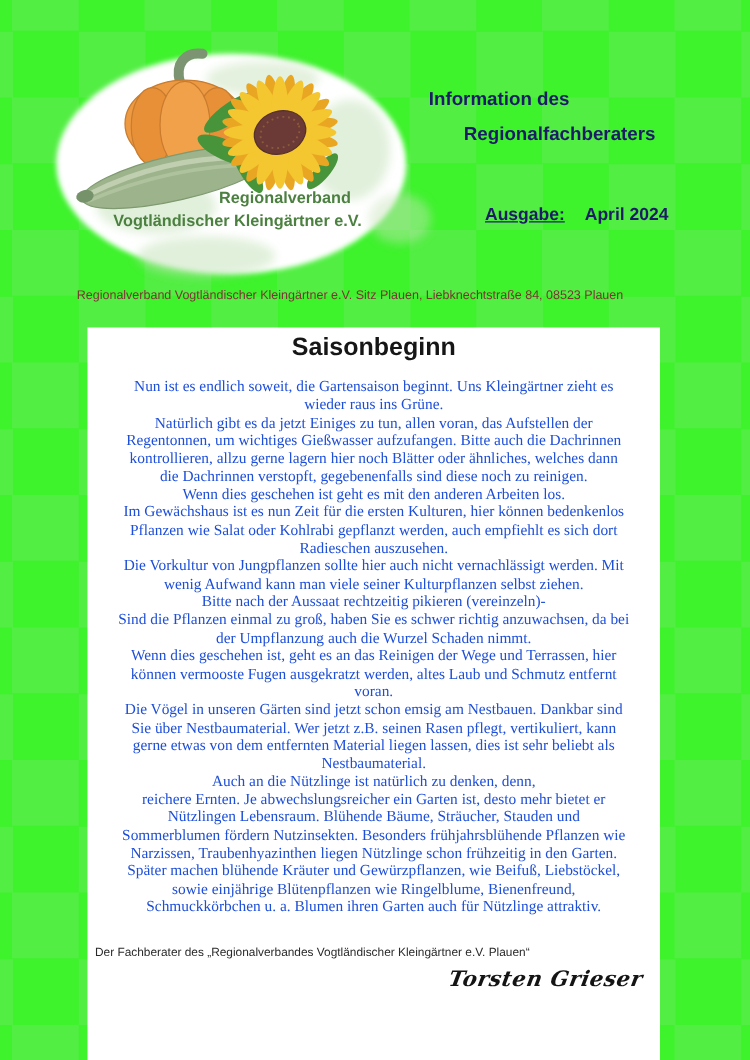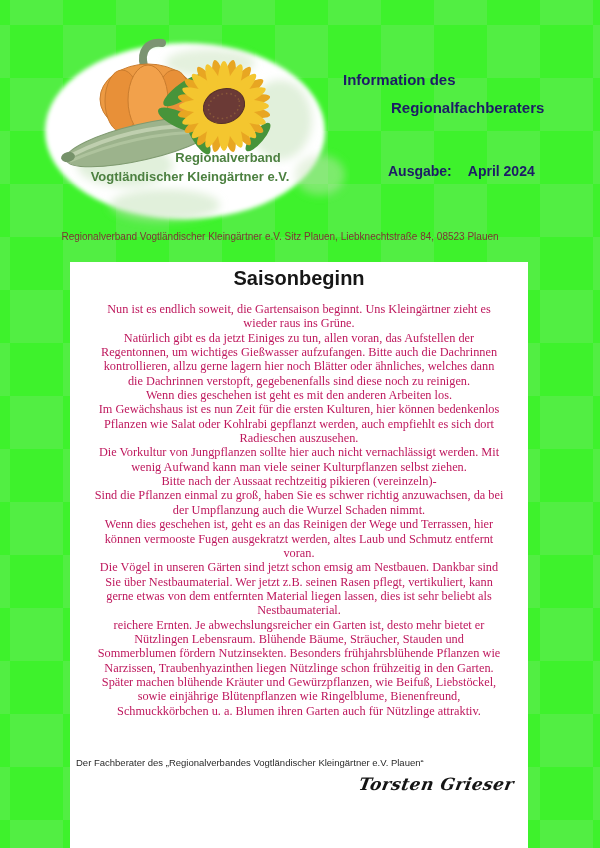--- a/index.html
+++ b/index.html
@@ -15,27 +15,27 @@
     overflow: hidden;
   }
 
   
   .logo-svg { position: absolute; left: 30px; top: 35px; width: 320px; height: 200px; }
 
   .header-title {
     position: absolute; left: 343px; top: 66px; width: 230px;
     font-weight: bold; font-size: 15px; line-height: 28px; color: #1c1c66;
   }
-  .header-title .line2 { margin-left: 48px; }
+  .header-title .line2 { margin-left: 28px; }
 
   .issue-line {
     position: absolute; left: 388px; top: 163px;
     font-weight: bold; font-size: 14px; color: #1c1c66;
   }
-  .issue-label { }
+  .issue-label { text-decoration: underline; }
   .issue-value { margin-left: 16px; }
 
   .address-line {
     position: absolute; left: 0; top: 231px; width: 560px;
     text-align: center; font-size: 10px; color: #7c3434;
   }
 
   
   .content-box {
     position: absolute; left: 70px; top: 262px;
@@ -44,21 +44,21 @@
   }
   .article-title {
     margin-top: 5px; text-align: center;
     font-family: "Liberation Sans", sans-serif;
     font-size: 20px; font-weight: bold; color: #161616;
   }
   .article-body {
     position: absolute; left: 12px; top: 40px; width: 434px;
     font-family: "Liberation Serif", serif;
     font-size: 12.3px; line-height: 14.35px;
-    color: #be185d; text-align: center;
+    color: #1d4ed8; text-align: center;
   }
   .article-body .body-line { white-space: nowrap; }
 
   .attribution {
     position: absolute; right: 12px; top: 495px; width: 440px;
     text-align: left; font-size: 9.5px; color: #2a2a2a;
   }
   .signature {
     position: absolute; right: 14px; top: 512px;
     font-family: "DejaVu Serif", serif;
@@ -178,20 +178,21 @@
         <div class="body-line">Bitte nach der Aussaat rechtzeitig pikieren (vereinzeln)-</div>
         <div class="body-line">Sind die Pflanzen einmal zu groß, haben Sie es schwer richtig anzuwachsen, da bei</div>
         <div class="body-line">der Umpflanzung auch die Wurzel Schaden nimmt.</div>
         <div class="body-line">Wenn dies geschehen ist, geht es an das Reinigen der Wege und Terrassen, hier</div>
         <div class="body-line">können vermooste Fugen ausgekratzt werden, altes Laub und Schmutz entfernt</div>
         <div class="body-line">voran.</div>
         <div class="body-line">Die Vögel in unseren Gärten sind jetzt schon emsig am Nestbauen. Dankbar sind</div>
         <div class="body-line">Sie über Nestbaumaterial. Wer jetzt z.B. seinen Rasen pflegt, vertikuliert, kann</div>
         <div class="body-line">gerne etwas von dem entfernten Material liegen lassen, dies ist sehr beliebt als</div>
         <div class="body-line">Nestbaumaterial.</div>
+        <div class="body-line">Auch an die Nützlinge ist natürlich zu denken, denn,</div>
         <div class="body-line">reichere Ernten. Je abwechslungsreicher ein Garten ist, desto mehr bietet er</div>
         <div class="body-line">Nützlingen Lebensraum. Blühende Bäume, Sträucher, Stauden und</div>
         <div class="body-line">Sommerblumen fördern Nutzinsekten. Besonders frühjahrsblühende Pflanzen wie</div>
         <div class="body-line">Narzissen, Traubenhyazinthen liegen Nützlinge schon frühzeitig in den Garten.</div>
         <div class="body-line">Später machen blühende Kräuter und Gewürzpflanzen, wie Beifuß, Liebstöckel,</div>
         <div class="body-line">sowie einjährige Blütenpflanzen wie Ringelblume, Bienenfreund,</div>
         <div class="body-line">Schmuckkörbchen u. a. Blumen ihren Garten auch für Nützlinge attraktiv.</div>
       </div>
     <div class="attribution">Der Fachberater des „Regionalverbandes Vogtländischer Kleingärtner e.V. Plauen“</div>
     <div class="signature">Torsten Grieser</div>

